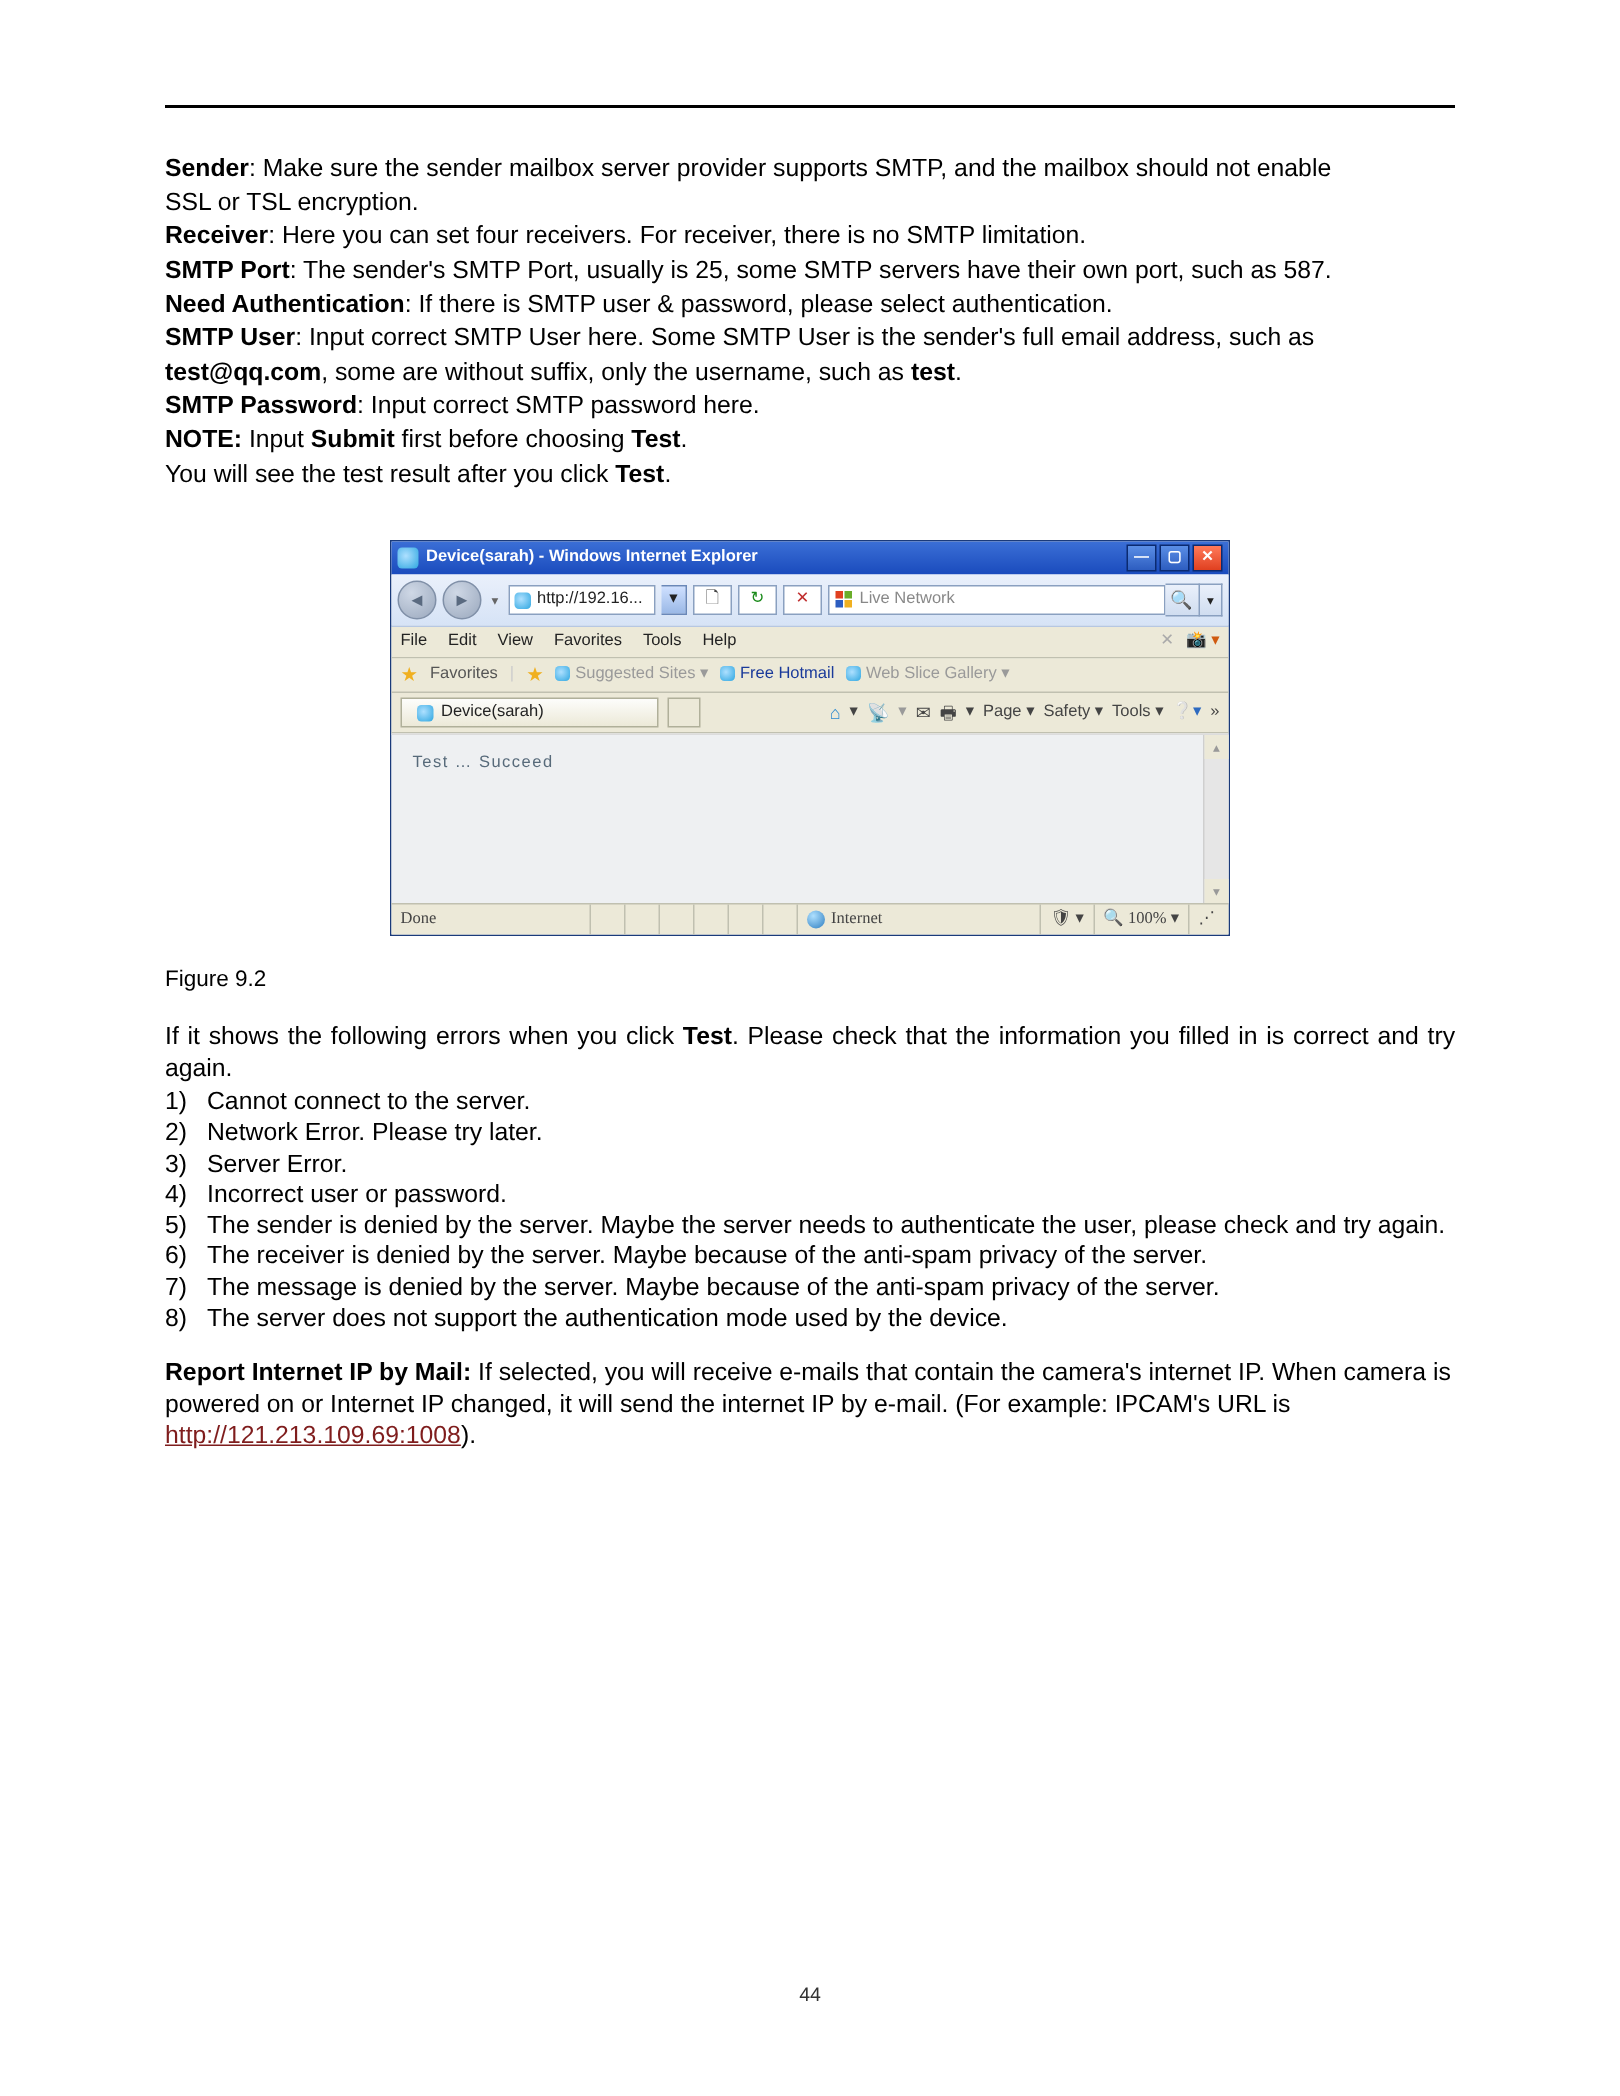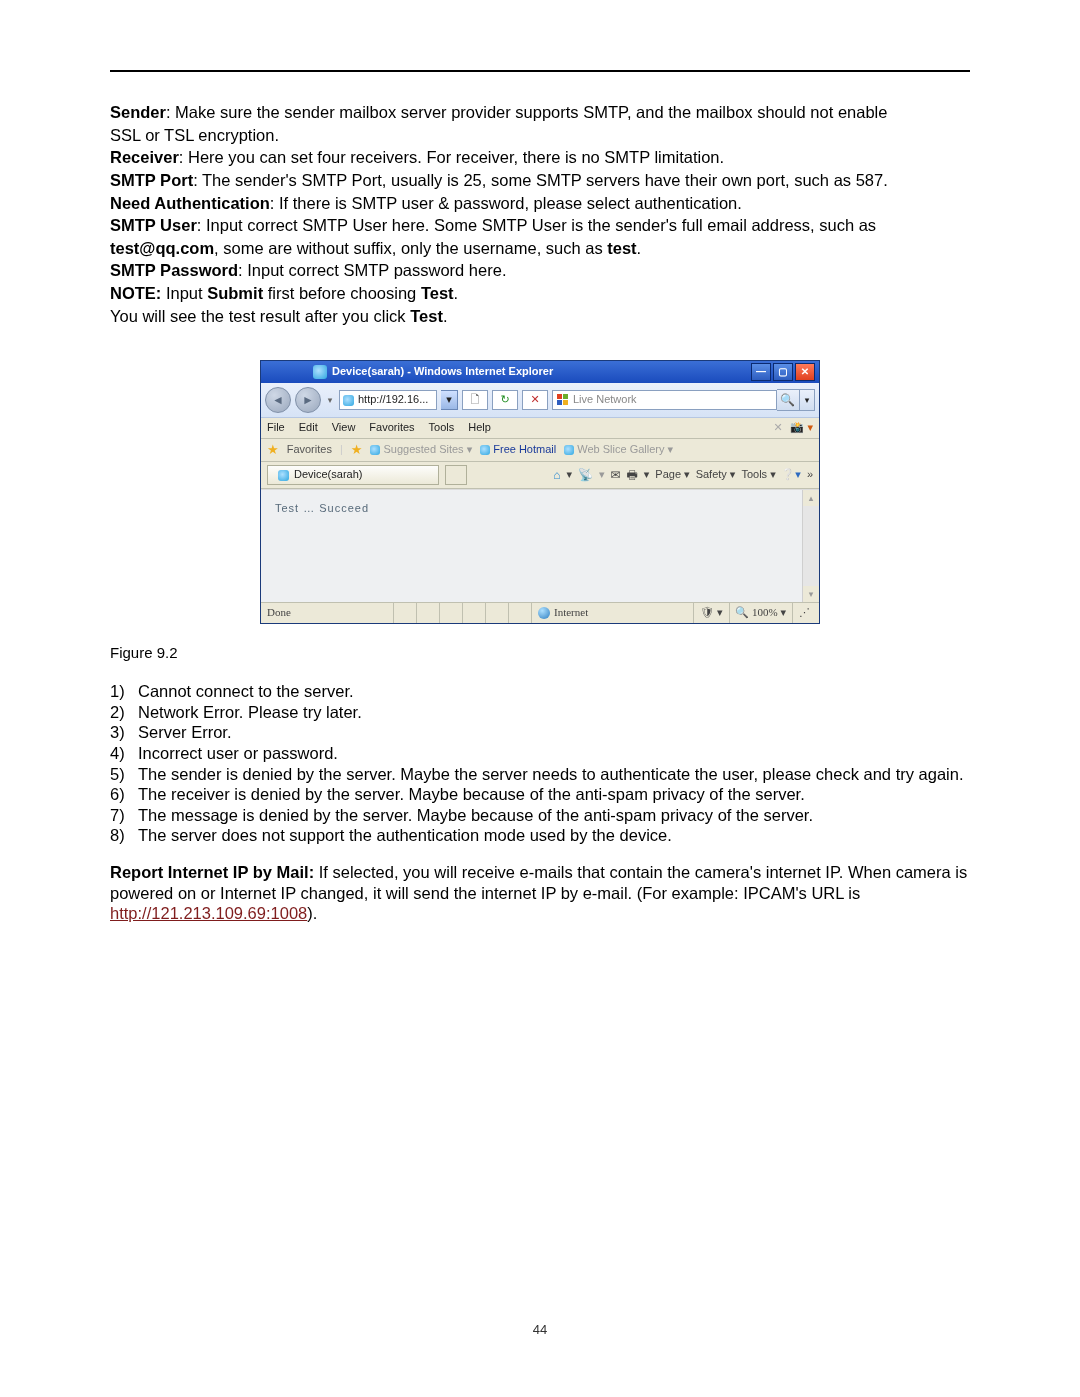--- a/index.html
+++ b/index.html
@@ -73,21 +73,20 @@
     align-items: center;
     justify-content: space-between;
     height: 22px;
     padding: 0 4px;
     font-weight: bold;
   }
   .titlebar-left {
     display: flex;
     align-items: center;
     gap: 5px;
-    margin-left: 48px;
   }
   .titlebar-icon {
     width: 14px; height: 14px;
     display:inline-block;
     background: radial-gradient(circle at 40% 40%, #aee0ff, #2da6e0);
     border-radius: 3px;
   }
   .win-btns { display: flex; gap: 2px; }
   .win-btn {
     width: 18px; height: 16px;
@@ -371,20 +370,23 @@
           <div class="cell">
             <span class="zoom-icn">🔍</span>&nbsp;<span>100%</span>&nbsp;▾
           </div>
           <div class="cell" style="width:14px;border-right:none;">⋰</div>
         </div>
       </div>
     </div>
 
     <div class="fig-caption">Figure 9.2</div>
 
+    <p class="just">
+      <span>If it shows the following errors when you click</span><span class="b"> Test</span><span>. Please check that the information you filled in is correct and try again.</span>
+    </p>
 
     <div class="list-num">
       <div class="item">
           <div class="num">1)</div>
           <div>Cannot connect to the server.</div>
         </div>
       <div class="item">
           <div class="num">2)</div>
           <div>Network Error. Please try later.</div>
         </div>

